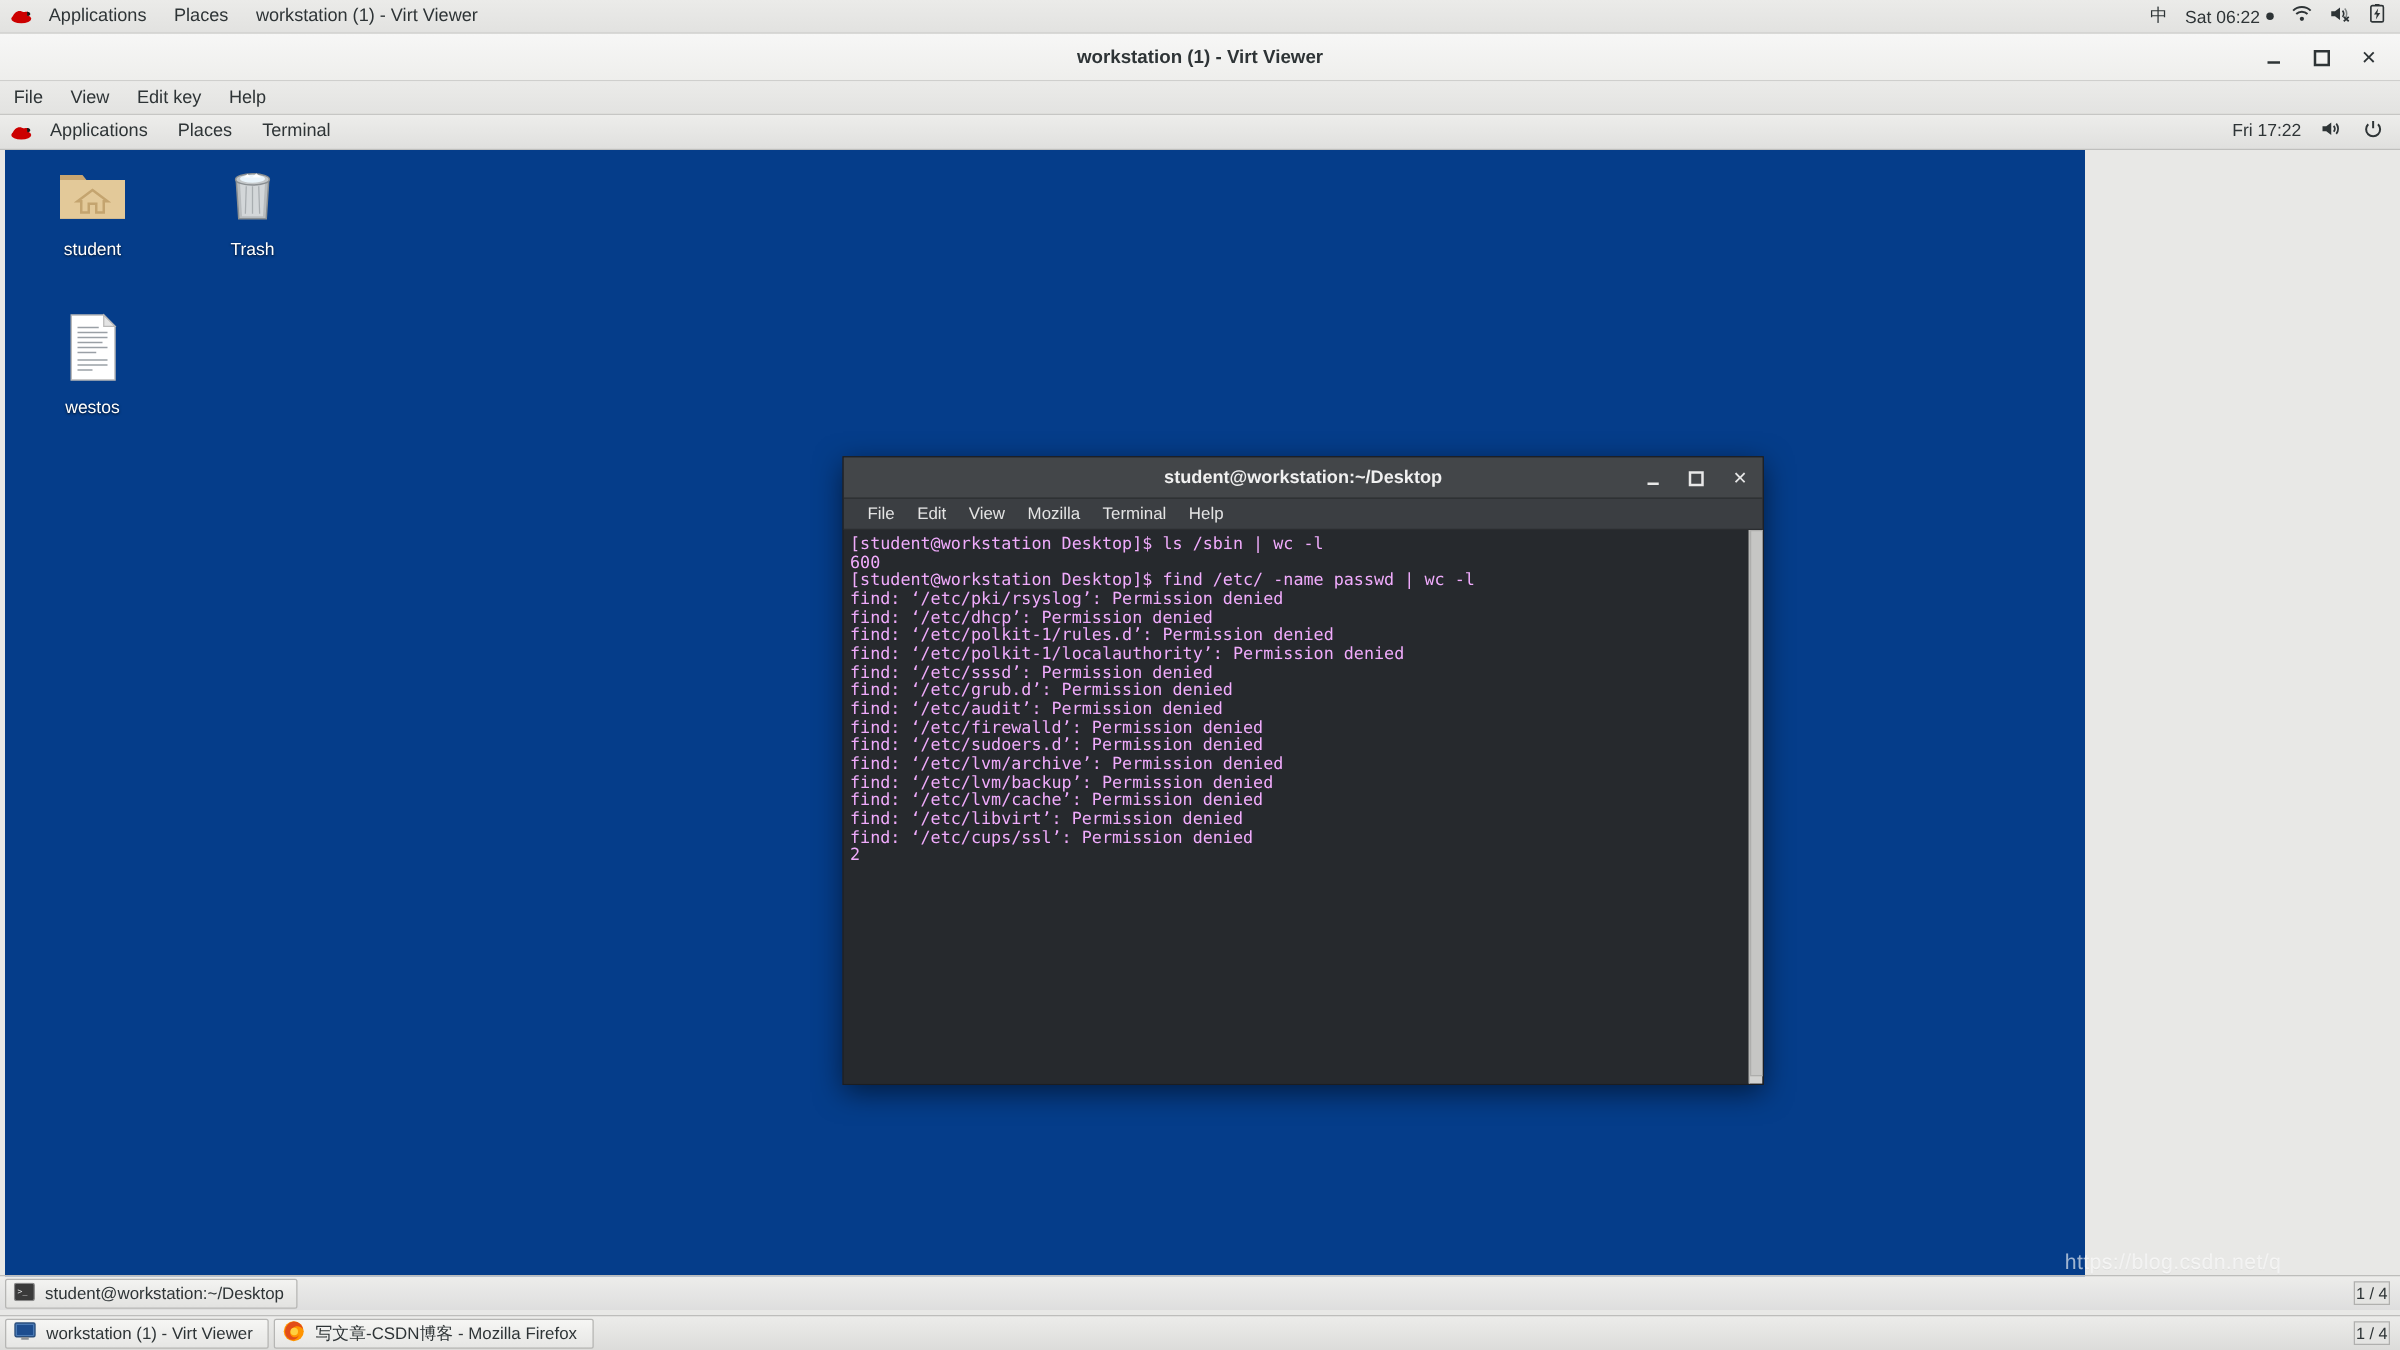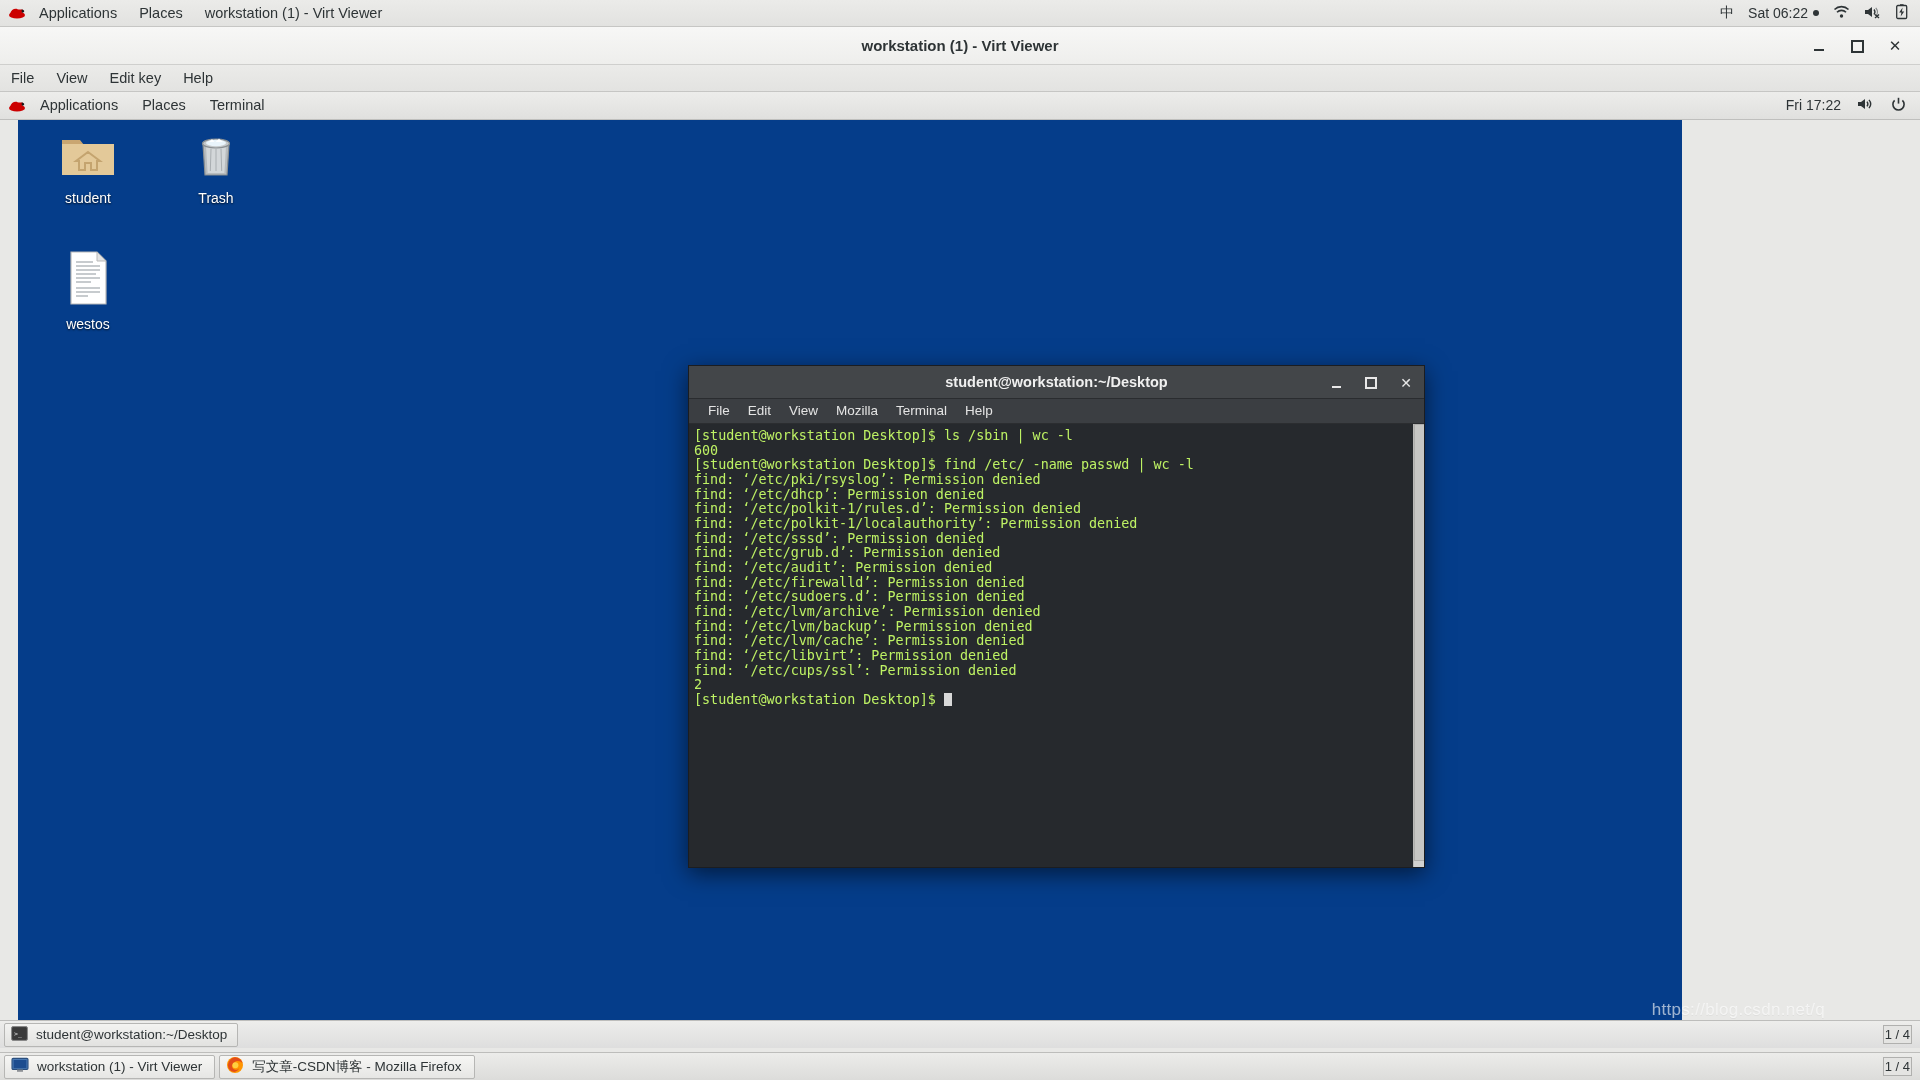--- a/index.html
+++ b/index.html
@@ -63,21 +63,21 @@
     border-bottom: 1px solid #bfbfbd;
     display: flex; align-items: center;
     font-size: 14.5px; color: #2e3436;
   }
   .guest-panel .menu-item { padding: 0 12px; line-height: 27px; cursor: default; }
   .guest-panel .spacer { flex: 1; }
   .guest-tray { display:flex; align-items:flex-start; gap: 16px; padding-right: 14px; }
 
   
   .vm-desktop {
-    position: absolute; top: 120px; left: 18px;
+    position: absolute; top: 120px; left: 4px;
     width: 1664px; height: 908px;
     background: #053d8a;
     overflow: hidden;
   }
 
   .desk-icon {
     position: absolute; width: 96px;
     display: flex; flex-direction: column; align-items: center;
     cursor: pointer;
   }
@@ -122,21 +122,21 @@
     position: relative;
     height: 443px;
     background: #26292d;
     padding: 5px 0 0 2px;
     overflow: hidden;
   }
   .term-text {
     font-family: "DejaVu Sans Mono", "Liberation Mono", monospace;
     font-size: 13.4px;
     line-height: 14.65px;
-    color: #bef264;
+    color: #f0abfc;
     white-space: pre;
     padding-left: 3px;
     letter-spacing: 0px;
   }
   .cursor-block {
     display: inline-block; width: 8px; height: 13px;
     background: #d8d8d8; vertical-align: -2px;
   }
   .term-scrollbar {
     position: absolute; right: 0; top: 0;
@@ -371,21 +371,20 @@
 find: ‘/etc/grub.d’: Permission denied
 find: ‘/etc/audit’: Permission denied
 find: ‘/etc/firewalld’: Permission denied
 find: ‘/etc/sudoers.d’: Permission denied
 find: ‘/etc/lvm/archive’: Permission denied
 find: ‘/etc/lvm/backup’: Permission denied
 find: ‘/etc/lvm/cache’: Permission denied
 find: ‘/etc/libvirt’: Permission denied
 find: ‘/etc/cups/ssl’: Permission denied
 2</div>
-      <div class="term-text"><span>[student@workstation Desktop]$ </span><span class="cursor-block"></span></div>
       <div class="term-scrollbar">
         <div class="term-scroll-thumb"></div>
       </div>
     </div>
   </div>
 </div>
 
 <div class="guest-taskbar">
   <div class="task-btn">
     <span>

